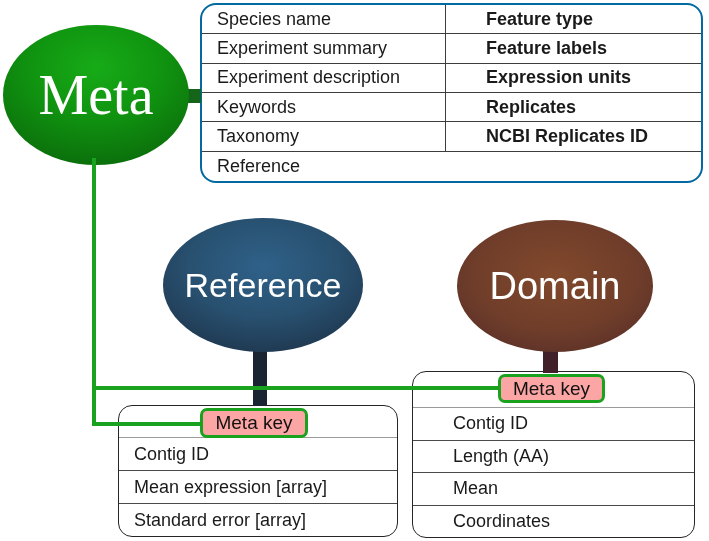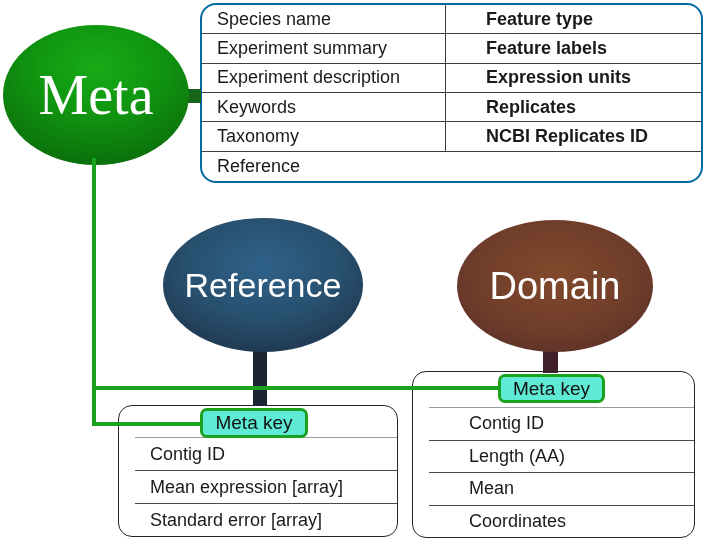--- a/index.html
+++ b/index.html
@@ -46,34 +46,34 @@
   .tbl-meta{
     left:200px;top:3px;width:503px;height:180px;border-radius:16px;
     display:grid;grid-template-columns:243px 1fr;grid-auto-rows:1fr;overflow:hidden;
   }
   .tbl-meta .cell{
     display:flex;align-items:center;padding-left:15px;
     border-bottom:1.5px solid #3d3d3d;white-space:nowrap;
   }
   .tbl-meta .cell.colR{border-left:1.5px solid #3d3d3d;padding-left:40px;font-weight:bold;}
   .tbl-meta .cell.lastrow{border-bottom:none;}
-  .tbl-sub{border-radius:14px;border:1.5px solid #252525;display:flex;flex-direction:column;padding-left:16px;}
+  .tbl-sub{border-radius:14px;border:1.5px solid #252525;display:flex;flex-direction:column;}
   .tbl-expression{left:118px;top:405px;width:280px;height:132px;}
   .tbl-domain{left:412px;top:371px;width:283px;height:167px;}
   .tbl-sub .keyspace{flex:0 0 31px;}
   .tbl-domain .keyspace{flex:0 0 35px;}
   .tbl-sub .row{
     flex:1;display:flex;align-items:center;padding-left:15px;
     border-top:1.5px solid #4a4a4a;white-space:nowrap;
   }
   .tbl-sub .row.first{border-top:1.5px solid #9a9a9a;}
   .tbl-domain .row{padding-left:40px;}
   
   .keybox{
-    position:absolute;background:#5eead4;border:3px solid #1aa21e;border-radius:7px;
+    position:absolute;background:#fca5a5;border:3px solid #1aa21e;border-radius:7px;
     display:flex;align-items:center;justify-content:center;font-size:19px;color:#111;
     box-sizing:border-box;z-index:5;
   }
   .keybox-expression{left:200px;top:408px;width:108px;height:30px;}
   .keybox-domain{left:498px;top:374px;width:107px;height:29px;}
 </style>
 </head>
 <body>
 
 <div class="canvas">

